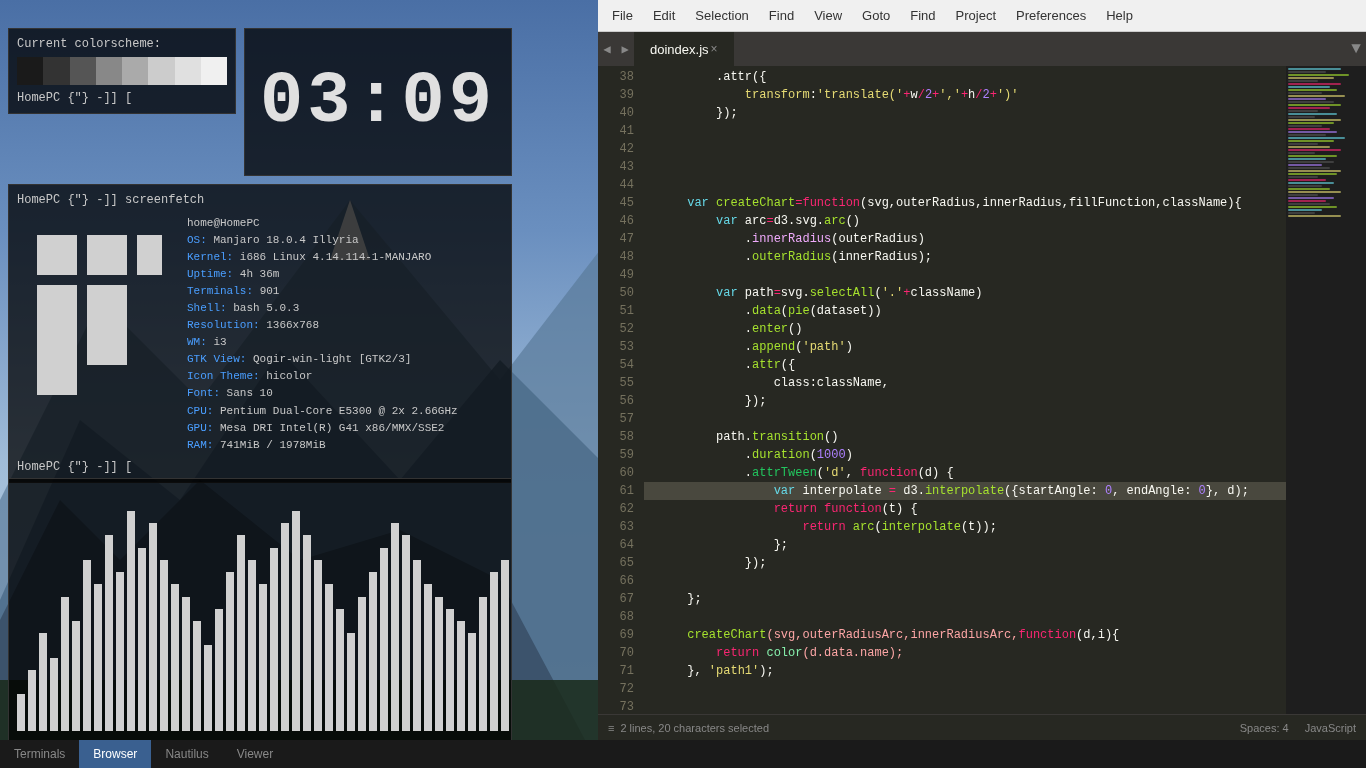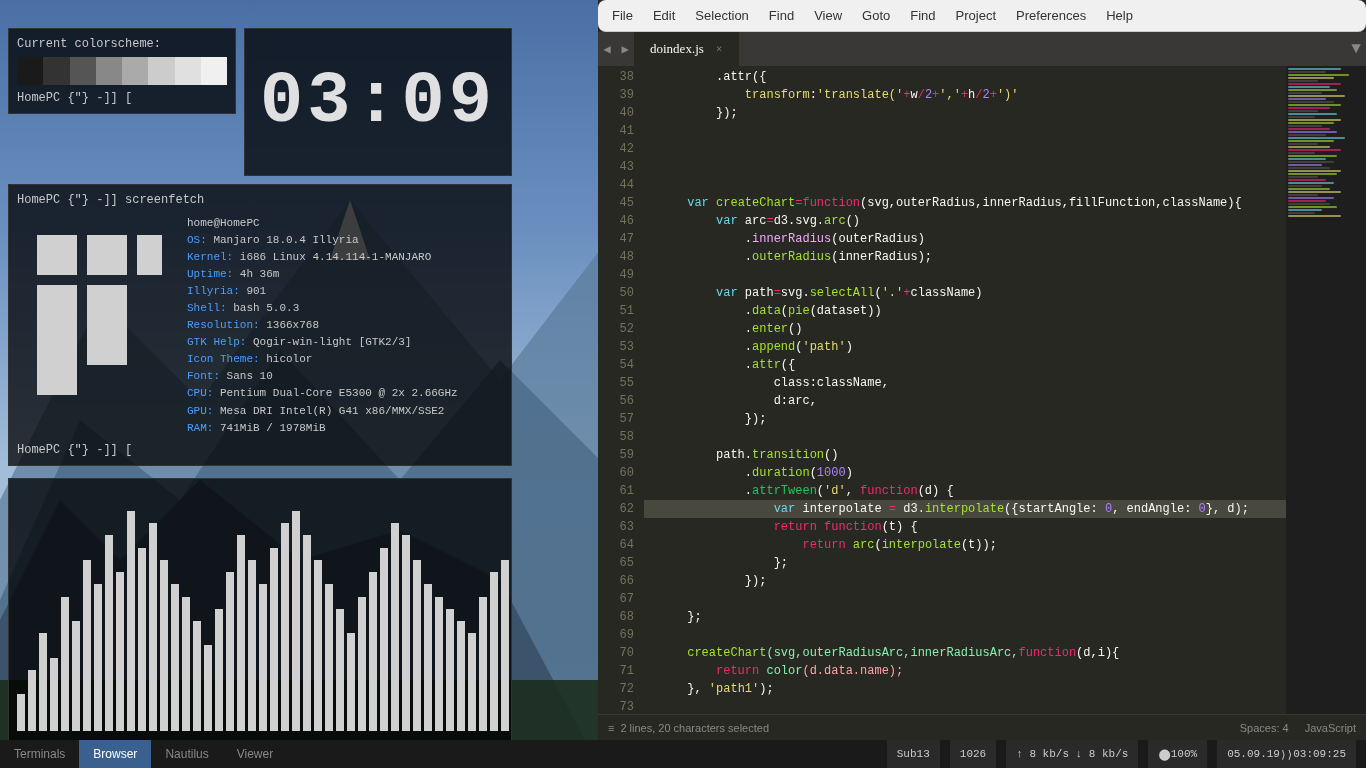--- a/index.html
+++ b/index.html
@@ -174,21 +174,20 @@
 
     
     .menu-bar {
       display: flex;
       align-items: center;
       background: #f0f0f0;
       border-bottom: 1px solid #ccc;
       height: 32px;
       padding: 0 4px;
       flex-shrink: 0;
-      border-radius: 8px;
     }
 
     .menu-item {
       padding: 4px 10px;
       font-size: 13px;
       color: #333;
       cursor: pointer;
       font-family: 'Segoe UI', sans-serif;
     }
 
@@ -223,23 +222,23 @@
       font-size: 12px;
     }
 
     .tab-active {
       background: #272822;
       color: #f8f8f2;
       padding: 0 16px;
       height: 34px;
       display: flex;
       align-items: center;
-      gap: 12px;
+      gap: 2px;
       font-size: 13px;
-      font-family: Liberation Serif, serif;
+      font-family: Liberation Sans, sans-serif;
     }
 
     .tab-close {
       color: #888;
       cursor: pointer;
       font-size: 12px;
     }
 
     .tab-dropdown {
       margin-left: auto;
@@ -473,30 +472,33 @@
         <div class="sf-info-line">
           <span class="sf-key">OS: </span><span class="sf-val">Manjaro 18.0.4 Illyria</span>
         </div>
         <div class="sf-info-line">
           <span class="sf-key">Kernel: </span><span class="sf-val">i686 Linux 4.14.114-1-MANJARO</span>
         </div>
         <div class="sf-info-line">
           <span class="sf-key">Uptime: </span><span class="sf-val">4h 36m</span>
         </div>
         <div class="sf-info-line">
-          <span class="sf-key">Illyria: </span><span class="sf-val">901</span>
+          <span class="sf-key">Terminals: </span><span class="sf-val">901</span>
         </div>
         <div class="sf-info-line">
           <span class="sf-key">Shell: </span><span class="sf-val">bash 5.0.3</span>
         </div>
         <div class="sf-info-line">
           <span class="sf-key">Resolution: </span><span class="sf-val">1366x768</span>
         </div>
         <div class="sf-info-line">
-          <span class="sf-key">GTK Help: </span><span class="sf-val">Qogir-win-light [GTK2/3]</span>
+          <span class="sf-key">WM: </span><span class="sf-val">i3</span>
+        </div>
+        <div class="sf-info-line">
+          <span class="sf-key">GTK View: </span><span class="sf-val">Qogir-win-light [GTK2/3]</span>
         </div>
         <div class="sf-info-line">
           <span class="sf-key">Icon Theme: </span><span class="sf-val">hicolor</span>
         </div>
         <div class="sf-info-line">
           <span class="sf-key">Font: </span><span class="sf-val">Sans 10</span>
         </div>
         <div class="sf-info-line">
           <span class="sf-key">CPU: </span><span class="sf-val">Pentium Dual-Core E5300 @ 2x 2.66GHz</span>
         </div>
@@ -639,35 +641,34 @@
         <div class="code-line">          <span style="color:#66d9e8">var</span> <span style="color:#f8f8f2">arc</span><span style="color:#f92672">=</span><span style="color:#f8f8f2">d3.svg.</span><span style="color:#a6e22e">arc</span><span style="color:#f8f8f2">()</span></div>
         <div class="code-line">              <span style="color:#f8f8f2">.</span><span style="color:#f0abfc">innerRadius</span><span style="color:#f8f8f2">(outerRadius)</span></div>
         <div class="code-line">              <span style="color:#f8f8f2">.</span><span style="color:#a6e22e">outerRadius</span><span style="color:#f8f8f2">(innerRadius);</span></div>
         <div class="code-line"></div>
         <div class="code-line">          <span style="color:#66d9e8">var</span> <span style="color:#f8f8f2">path</span><span style="color:#f92672">=</span><span style="color:#f8f8f2">svg.</span><span style="color:#a6e22e">selectAll</span><span style="color:#f8f8f2">(</span><span style="color:#e6db74">'.</span><span style="color:#e6db74">'</span><span style="color:#f92672">+</span><span style="color:#f8f8f2">className)</span></div>
         <div class="code-line">              <span style="color:#f8f8f2">.</span><span style="color:#a6e22e">data</span><span style="color:#f8f8f2">(</span><span style="color:#a6e22e">pie</span><span style="color:#f8f8f2">(dataset))</span></div>
         <div class="code-line">              <span style="color:#f8f8f2">.</span><span style="color:#a6e22e">enter</span><span style="color:#f8f8f2">()</span></div>
         <div class="code-line">              <span style="color:#f8f8f2">.</span><span style="color:#a6e22e">append</span><span style="color:#f8f8f2">(</span><span style="color:#e6db74">'path'</span><span style="color:#f8f8f2">)</span></div>
         <div class="code-line">              <span style="color:#f8f8f2">.</span><span style="color:#a6e22e">attr</span><span style="color:#f8f8f2">({</span></div>
         <div class="code-line">                  <span style="color:#f8f8f2">class:className,</span></div>
-        <div class="code-line">                  <span style="color:#f8f8f2">d:arc,</span></div>
         <div class="code-line">              <span style="color:#f8f8f2">});</span></div>
         <div class="code-line"></div>
         <div class="code-line">          <span style="color:#f8f8f2">path.</span><span style="color:#a6e22e">transition</span><span style="color:#f8f8f2">()</span></div>
         <div class="code-line">              <span style="color:#f8f8f2">.</span><span style="color:#a6e22e">duration</span><span style="color:#f8f8f2">(</span><span style="color:#ae81ff">1000</span><span style="color:#f8f8f2">)</span></div>
         <div class="code-line">              <span style="color:#f8f8f2">.</span><span style="color:#22c55e">attrTween</span><span style="color:#f8f8f2">(</span><span style="color:#e6db74">'d'</span><span style="color:#f8f8f2">, </span><span style="color:#f92672">function</span><span style="color:#f8f8f2">(d) {</span></div>
         <div class="code-line" style="background: rgb(73, 72, 62);">                  <span style="color:#66d9e8">var</span> <span style="color:#f8f8f2">interpolate </span><span style="color:#f92672">=</span><span style="color:#f8f8f2"> d3.</span><span style="color:#a6e22e">interpolate</span><span style="color:#f8f8f2">({startAngle: </span><span style="color:#ae81ff">0</span><span style="color:#f8f8f2">, endAngle: </span><span style="color:#ae81ff">0</span><span style="color:#f8f8f2">}, d);</span></div>
         <div class="code-line">                  <span style="color:#f92672">return</span> <span style="color:#f92672">function</span><span style="color:#f8f8f2">(</span><span style="color:#f8f8f2">t</span><span style="color:#f8f8f2">) {</span></div>
         <div class="code-line">                      <span style="color:#f92672">return</span> <span style="color:#a6e22e">arc</span><span style="color:#f8f8f2">(</span><span style="color:#a6e22e">interpolate</span><span style="color:#f8f8f2">(t));</span></div>
         <div class="code-line">                  <span style="color:#f8f8f2">};</span></div>
         <div class="code-line">              <span style="color:#f8f8f2">});</span></div>
         <div class="code-line"></div>
         <div class="code-line">      <span style="color:#f8f8f2">};</span></div>
         <div class="code-line"></div>
-        <div class="code-line">      <span style="color:#a6e22e">createChart</span><span style="color:#86efac">(svg,outerRadiusArc,innerRadiusArc,</span><span style="color:#f92672">function</span><span style="color:#f8f8f2">(d,i){</span></div>
+        <div class="code-line">      <span style="color:#a6e22e">createChart</span><span style="color:#fca5a5">(svg,outerRadiusArc,innerRadiusArc,</span><span style="color:#f92672">function</span><span style="color:#f8f8f2">(d,i){</span></div>
         <div class="code-line">          <span style="color:#f92672">return</span> <span style="color:#86efac">color</span><span style="color:#fca5a5">(d.data.name);</span></div>
         <div class="code-line">      <span style="color:#f8f8f2">}, </span><span style="color:#e6db74">'path1'</span><span style="color:#f8f8f2">);</span></div>
       </div>
     <div class="minimap">
       <div class="minimap-inner">
         <div class="mm-line cyan" style="width:70%"></div>
         <div class="mm-line" style="width:50%"></div>
         <div class="mm-line bright" style="width:80%"></div>
         <div class="mm-line yellow" style="width:60%"></div>
         <div class="mm-line" style="width:40%"></div>
@@ -739,33 +740,13 @@
   </div>
   <div class="taskbar-item active">
     <span>Browser</span>
   </div>
   <div class="taskbar-item inactive">
     <span>Nautilus</span>
   </div>
   <div class="taskbar-item inactive">
     <span>Viewer</span>
   </div>
-  <div class="taskbar-right">
-    <div class="taskbar-segment">
-      <span>Sub13</span>
-    </div>
-    <div class="taskbar-segment">
-      <span>1026</span>
-    </div>
-    <div class="taskbar-segment">
-      <span>↑ 8 kb/s ↓ 8 kb/s</span>
-    </div>
-    <div class="taskbar-segment">
-      <span>⬤</span>
-      <span>100%</span>
-    </div>
-    <div class="taskbar-segment">
-      <span>05.09.19</span>
-      <span> ⟩⟩ </span>
-      <span>03:09:25</span>
-    </div>
-  </div>
 </div>
 
 </body></html>

